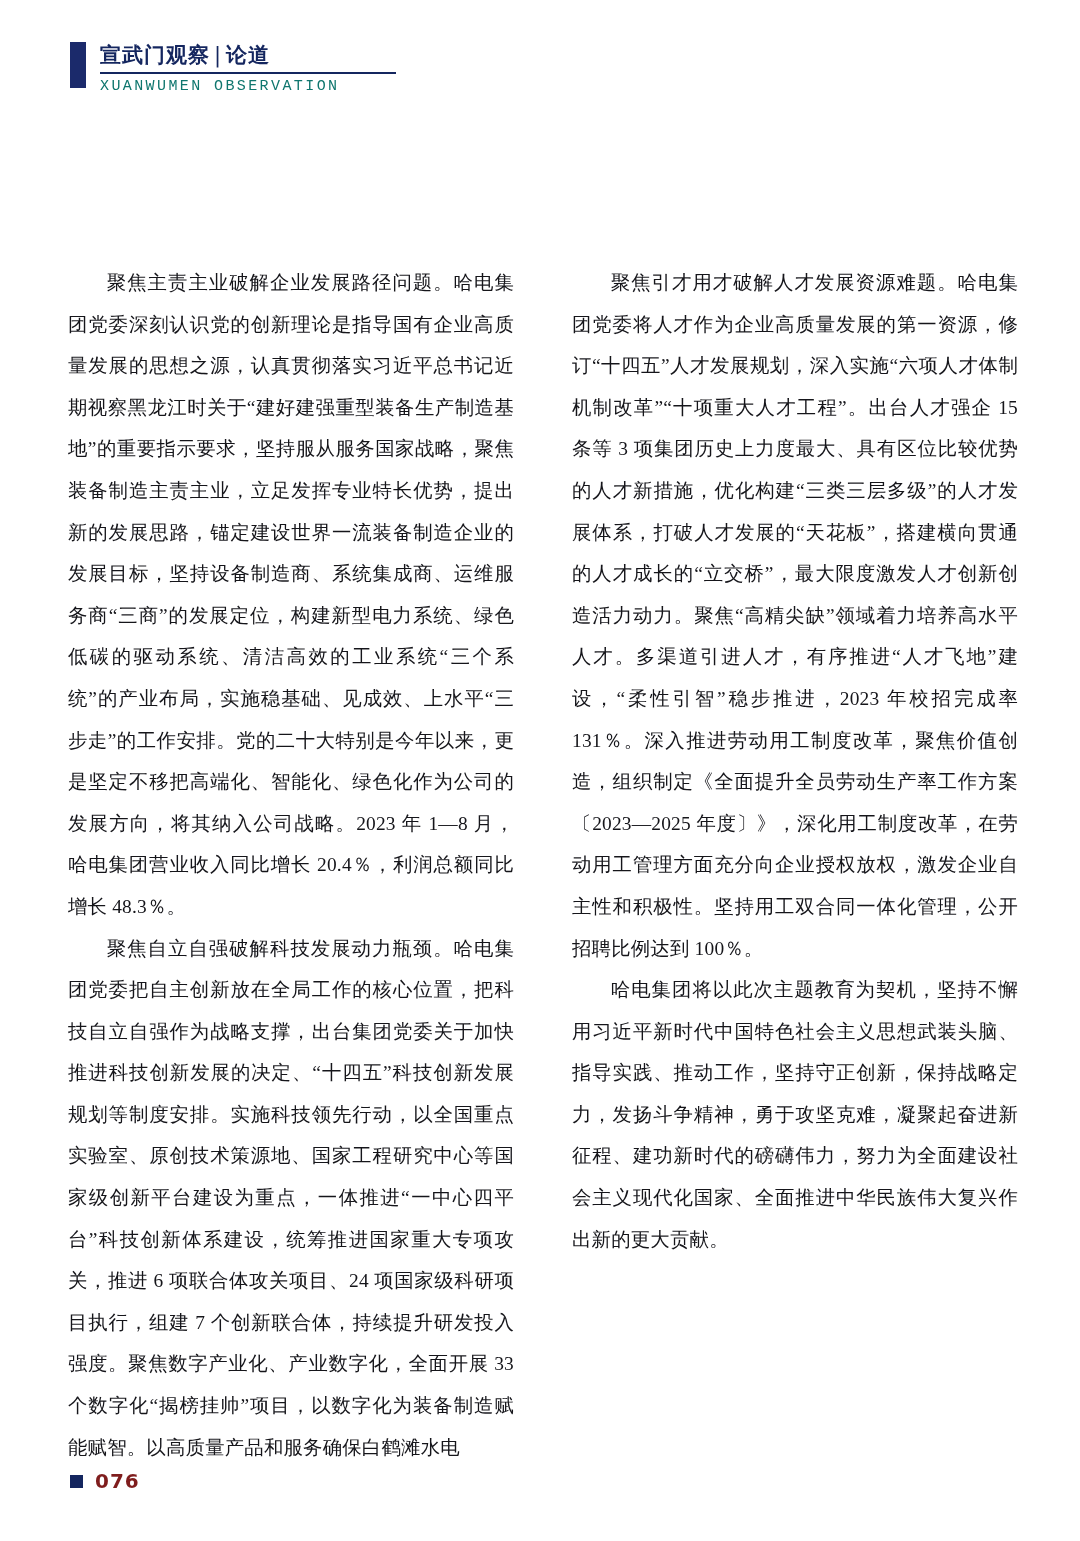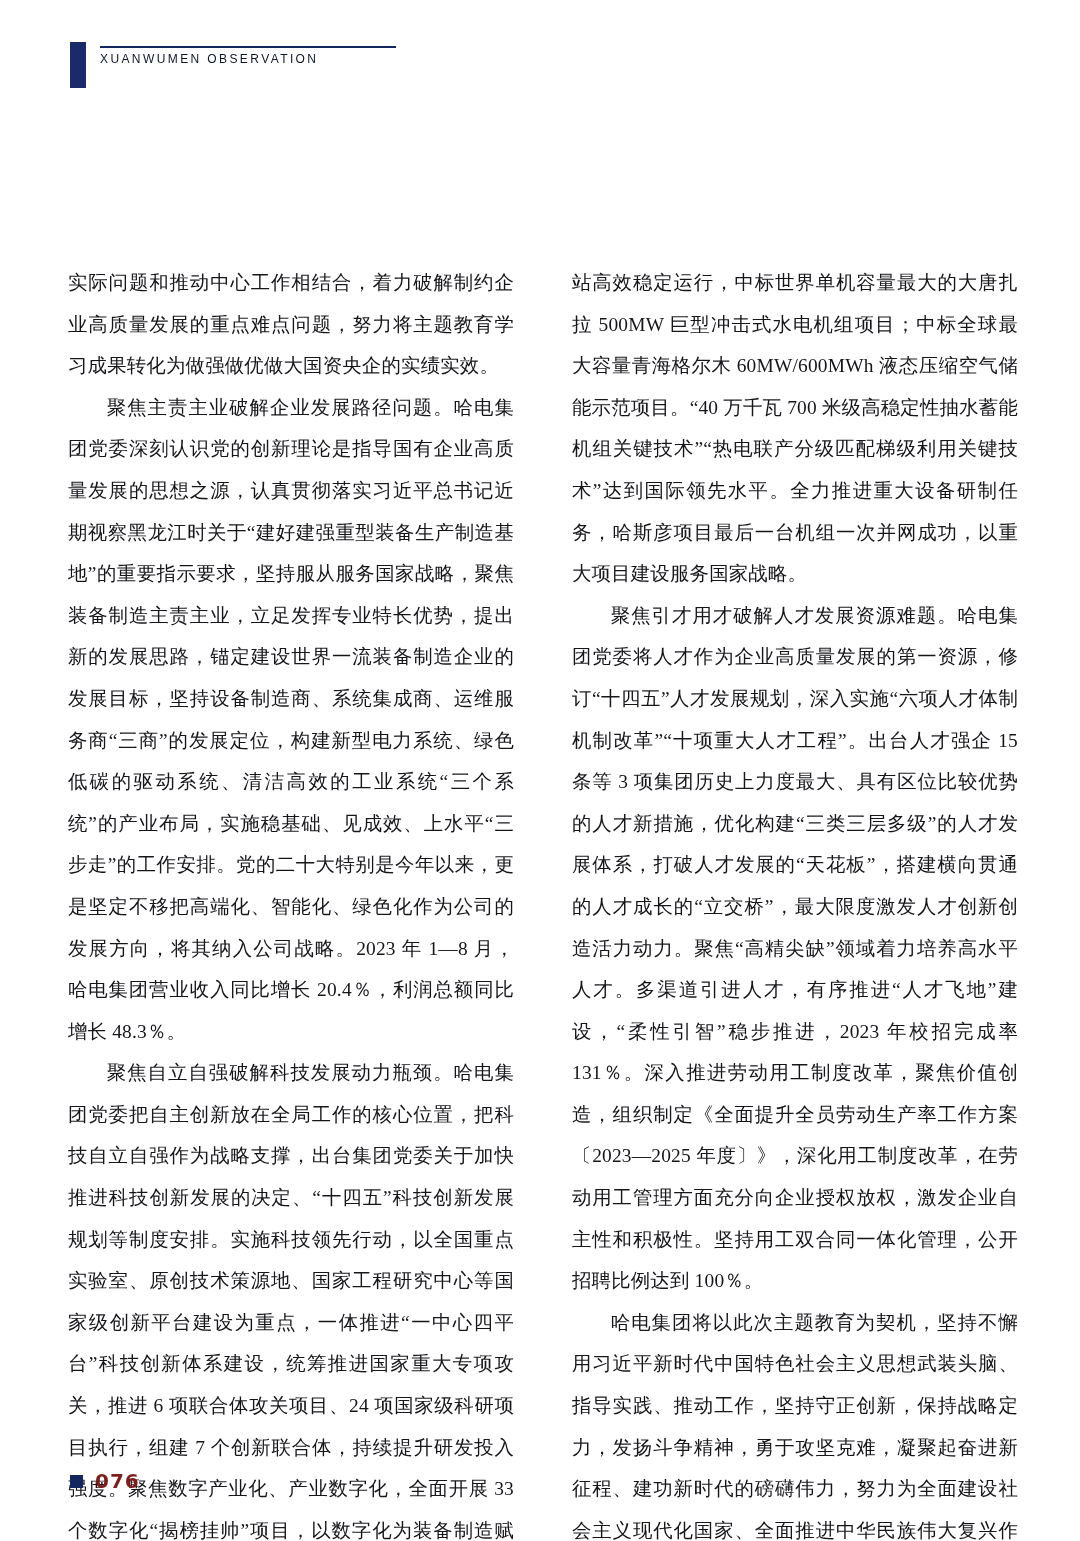--- a/index.html
+++ b/index.html
@@ -59,24 +59,24 @@
     color: #14265f;
     padding: 0 4px;
   }
   .header-rule {
     width: 296px;
     height: 2px;
     background: #14265f;
     margin: 4px 0 4px 0;
   }
   .header-en {
-    font-family: Liberation Sans, sans-serif;
-    font-size: 12px;
+    font-family: Liberation Mono, monospace;
+    font-size: 15px;
     letter-spacing: 2.4px;
-    color: #0f172a;
+    color: #0f766e;
     white-space: nowrap;
   }
 
   
   .columns {
     position: absolute;
     top: 262px;
     left: 68px;
     width: 950px;
     display: flex;
@@ -119,35 +119,36 @@
     color: #7f1d1d;
     letter-spacing: 1px;
   }
 </style>
 </head>
 <body>
 
 <div class="page-header">
   <div class="header-mark"></div>
   <div class="header-texts">
+    <div class="header-cn">
+      <span>宣武门观察</span><span class="sep">|</span><span>论道</span>
+    </div>
     <div class="header-rule"></div>
     <div class="header-en">XUANWUMEN  OBSERVATION</div>
   </div>
 </div>
 
 <div class="columns">
 
   <div class="column">
-    <p>实际问题和推动中心工作相结合，着力破解制约企业高质量发展的重点难点问题，努力将主题教育学习成果转化为做强做优做大国资央企的实绩实效。</p>
     <p class="indent">聚焦主责主业破解企业发展路径问题。哈电集团党委深刻认识党的创新理论是指导国有企业高质量发展的思想之源，认真贯彻落实习近平总书记近期视察黑龙江时关于“建好建强重型装备生产制造基地”的重要指示要求，坚持服从服务国家战略，聚焦装备制造主责主业，立足发挥专业特长优势，提出新的发展思路，锚定建设世界一流装备制造企业的发展目标，坚持设备制造商、系统集成商、运维服务商“三商”的发展定位，构建新型电力系统、绿色低碳的驱动系统、清洁高效的工业系统“三个系统”的产业布局，实施稳基础、见成效、上水平“三步走”的工作安排。党的二十大特别是今年以来，更是坚定不移把高端化、智能化、绿色化作为公司的发展方向，将其纳入公司战略。2023 年 1—8 月，哈电集团营业收入同比增长 20.4％，利润总额同比增长 48.3％。</p>
     <p class="indent">聚焦自立自强破解科技发展动力瓶颈。哈电集团党委把自主创新放在全局工作的核心位置，把科技自立自强作为战略支撑，出台集团党委关于加快推进科技创新发展的决定、“十四五”科技创新发展规划等制度安排。实施科技领先行动，以全国重点实验室、原创技术策源地、国家工程研究中心等国家级创新平台建设为重点，一体推进“一中心四平台”科技创新体系建设，统筹推进国家重大专项攻关，推进 6 项联合体攻关项目、24 项国家级科研项目执行，组建 7 个创新联合体，持续提升研发投入强度。聚焦数字产业化、产业数字化，全面开展 33 个数字化“揭榜挂帅”项目，以数字化为装备制造赋能赋智。以高质量产品和服务确保白鹤滩水电</p>
   </div>
 
   <div class="column">
-    <p>站高效稳定运行，中标世界单机容量最大的大唐扎拉 500MW 巨型冲击式水电机组项目；中标全球最大容量青海格尔木 60MW/600MWh 液态压缩空气储能示范项目。“40 万千瓦 700 米级高稳定性抽水蓄能机组关键技术”“热电联产分级匹配梯级利用关键技术”达到国际领先水平。全力推进重大设备研制任务，哈斯彦项目最后一台机组一次并网成功，以重大项目建设服务国家战略。</p>
     <p class="indent">聚焦引才用才破解人才发展资源难题。哈电集团党委将人才作为企业高质量发展的第一资源，修订“十四五”人才发展规划，深入实施“六项人才体制机制改革”“十项重大人才工程”。出台人才强企 15 条等 3 项集团历史上力度最大、具有区位比较优势的人才新措施，优化构建“三类三层多级”的人才发展体系，打破人才发展的“天花板”，搭建横向贯通的人才成长的“立交桥”，最大限度激发人才创新创造活力动力。聚焦“高精尖缺”领域着力培养高水平人才。多渠道引进人才，有序推进“人才飞地”建设，“柔性引智”稳步推进，2023 年校招完成率 131％。深入推进劳动用工制度改革，聚焦价值创造，组织制定《全面提升全员劳动生产率工作方案〔2023—2025 年度〕》，深化用工制度改革，在劳动用工管理方面充分向企业授权放权，激发企业自主性和积极性。坚持用工双合同一体化管理，公开招聘比例达到 100％。</p>
     <p class="indent"><span>哈电集团将以此次主题教育为契机，坚持不懈用习近平新时代中国特色社会主义思想武装头脑、指导实践、推动工作，坚持守正创新，保持战略定力，发扬斗争精神，勇于攻坚克难，凝聚起奋进新征程、建功新时代的磅礴伟力，努力为全面建设社会主义现代化国家、全面推进中华民族伟大复兴作出新的更大贡献。</span></p>
   </div>
 
 </div>
 
 <div class="page-footer">
   <div class="footer-square"></div>
   <div class="footer-num">076</div>
 </div>

